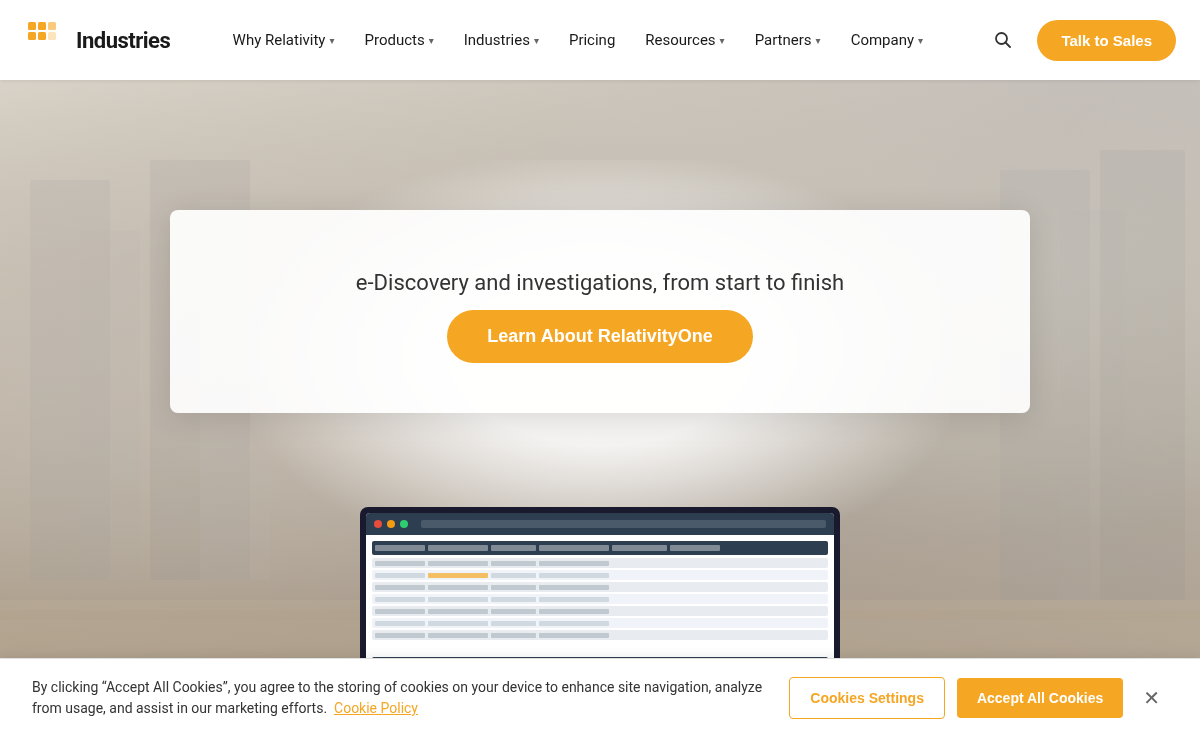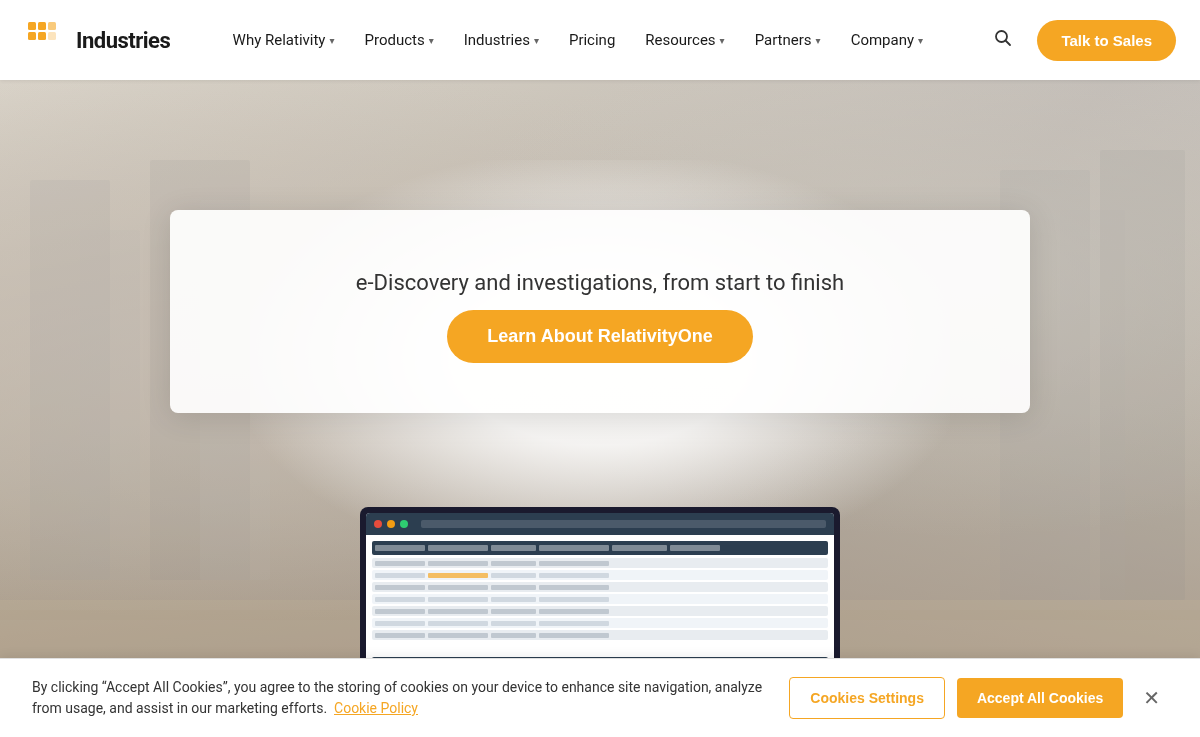--- a/index.html
+++ b/index.html
@@ -51,21 +51,21 @@
       transition: background 0.15s;
       white-space: nowrap;
     }
     .nav-chevron {
       font-size: 10px;
       color: #666;
       margin-top: 1px;
     }
     .header-right {
       display: flex;
-      align-items: flex-start;
+      align-items: center;
       gap: 16px;
     }
     .search-btn {
       background: none;
       border: none;
       cursor: pointer;
       padding: 8px;
       border-radius: 50%;
       display: flex;
       align-items: center;

